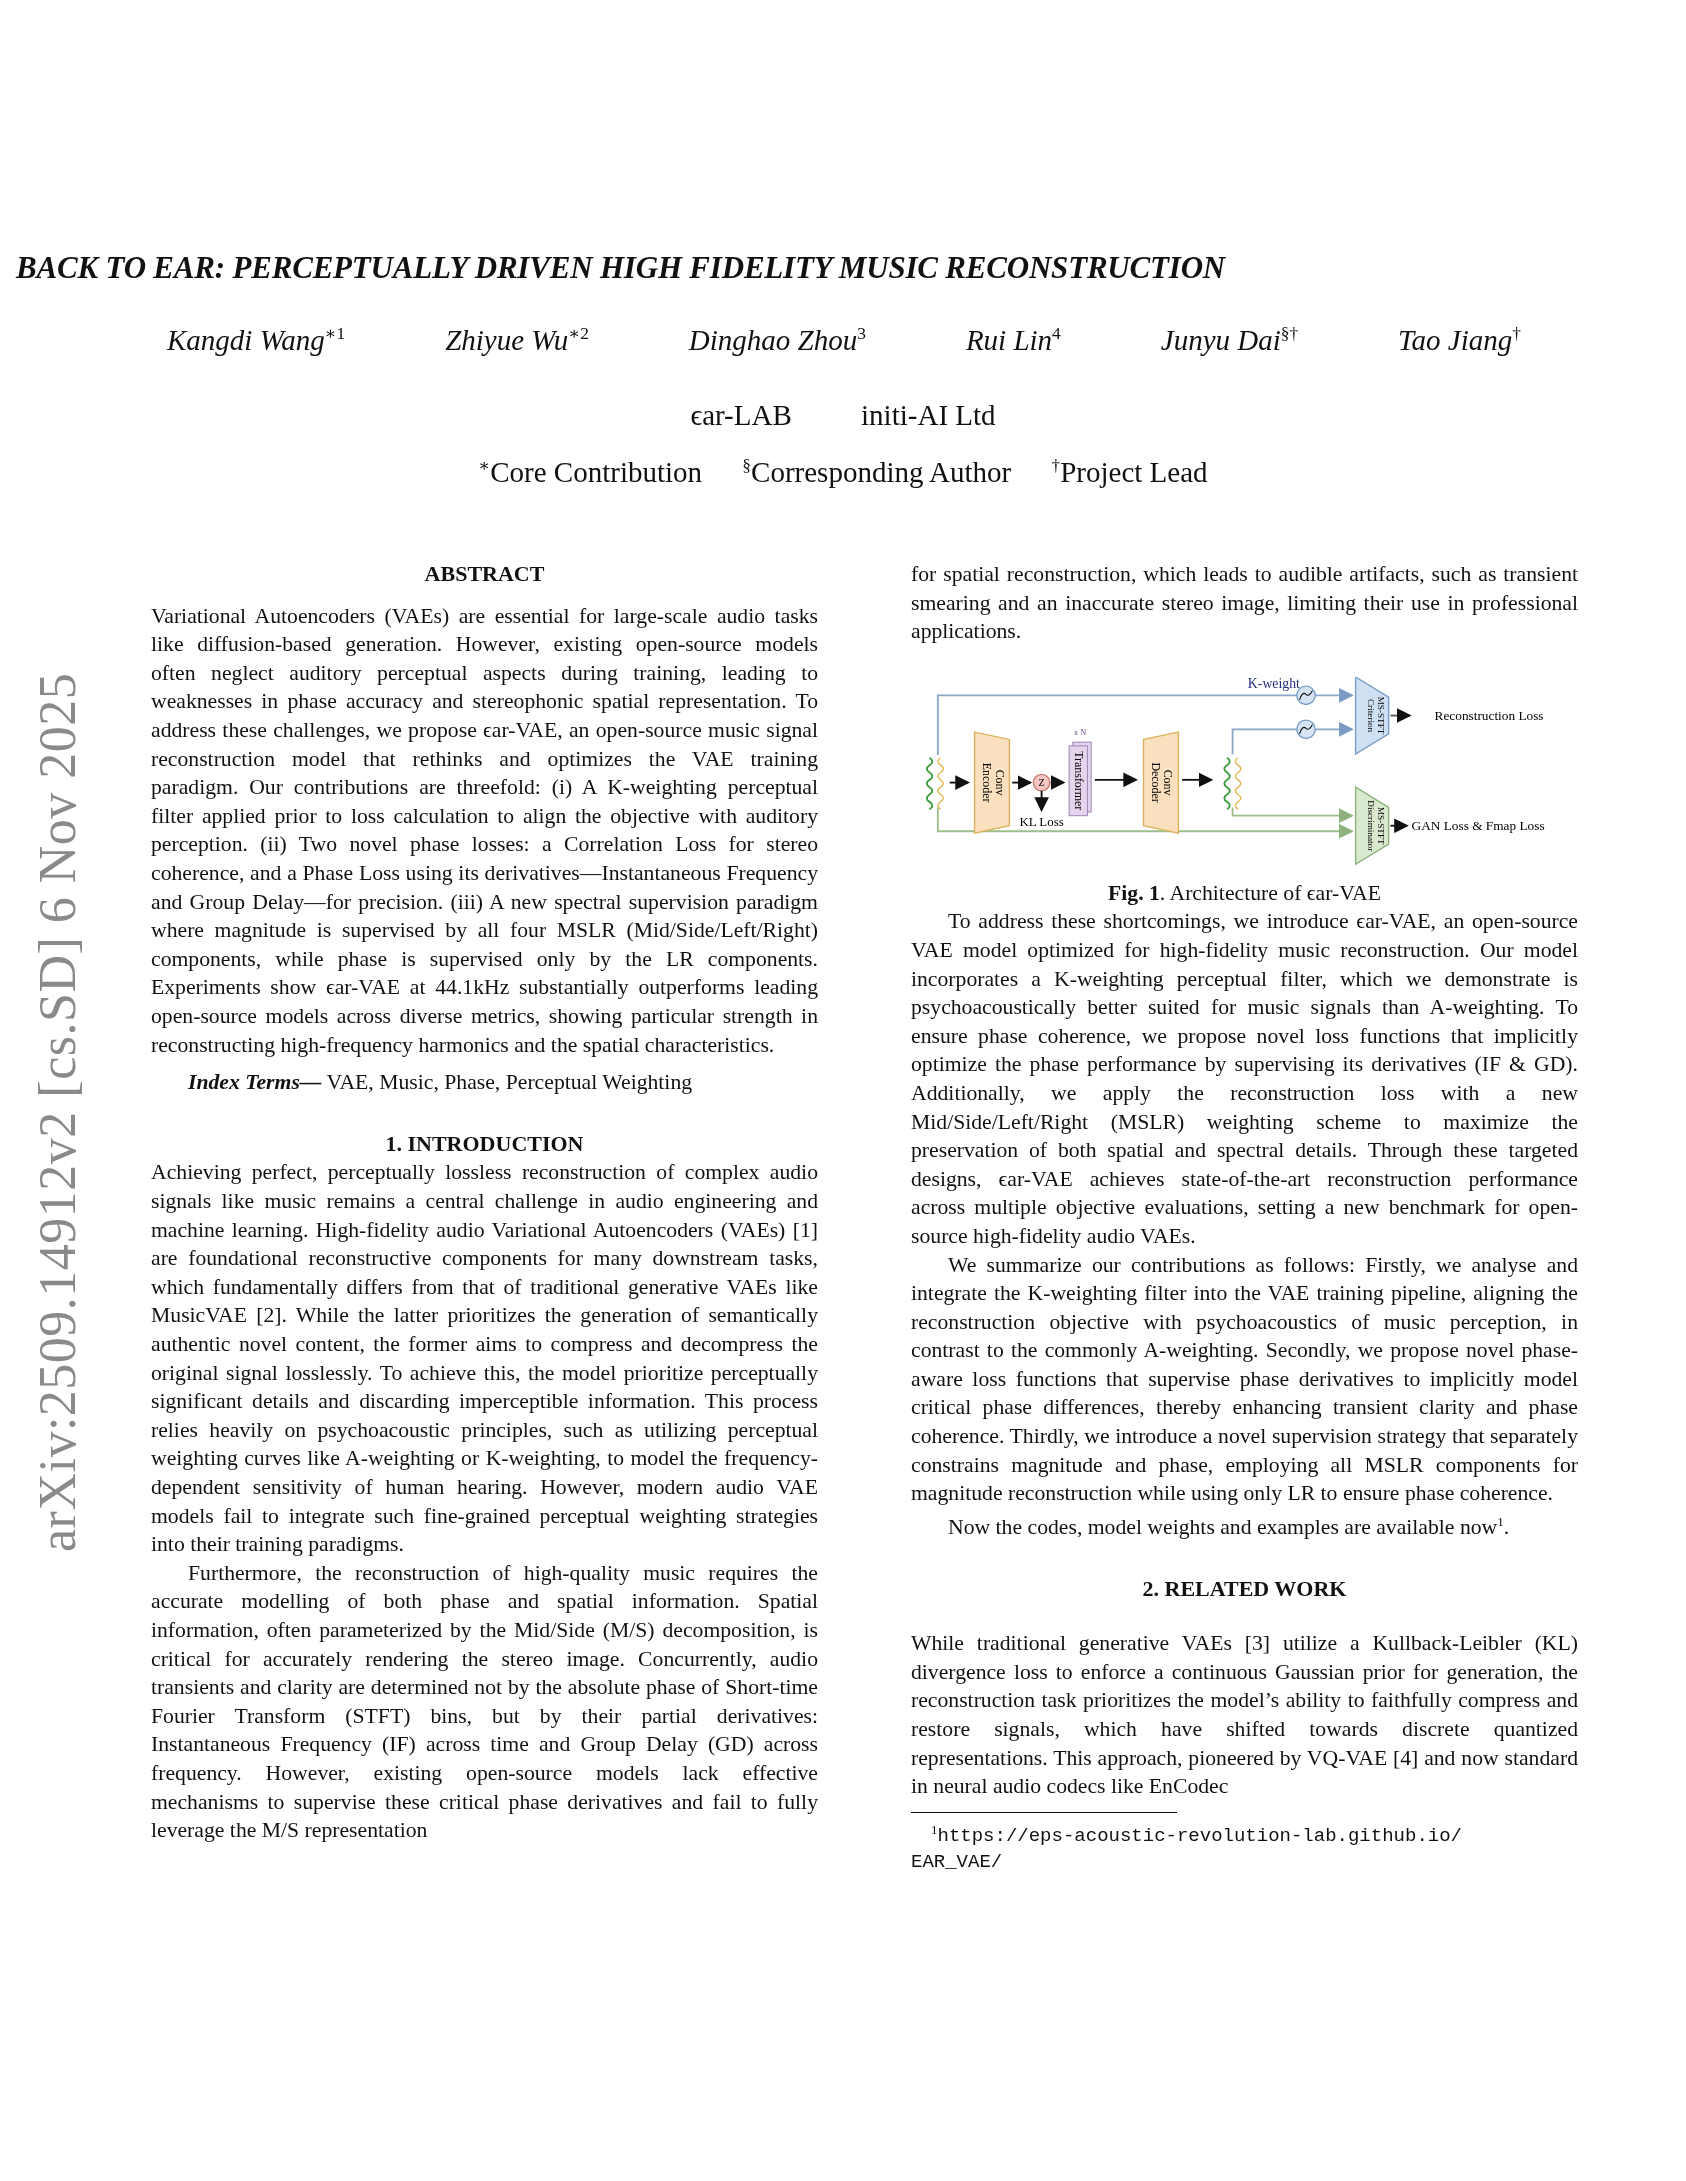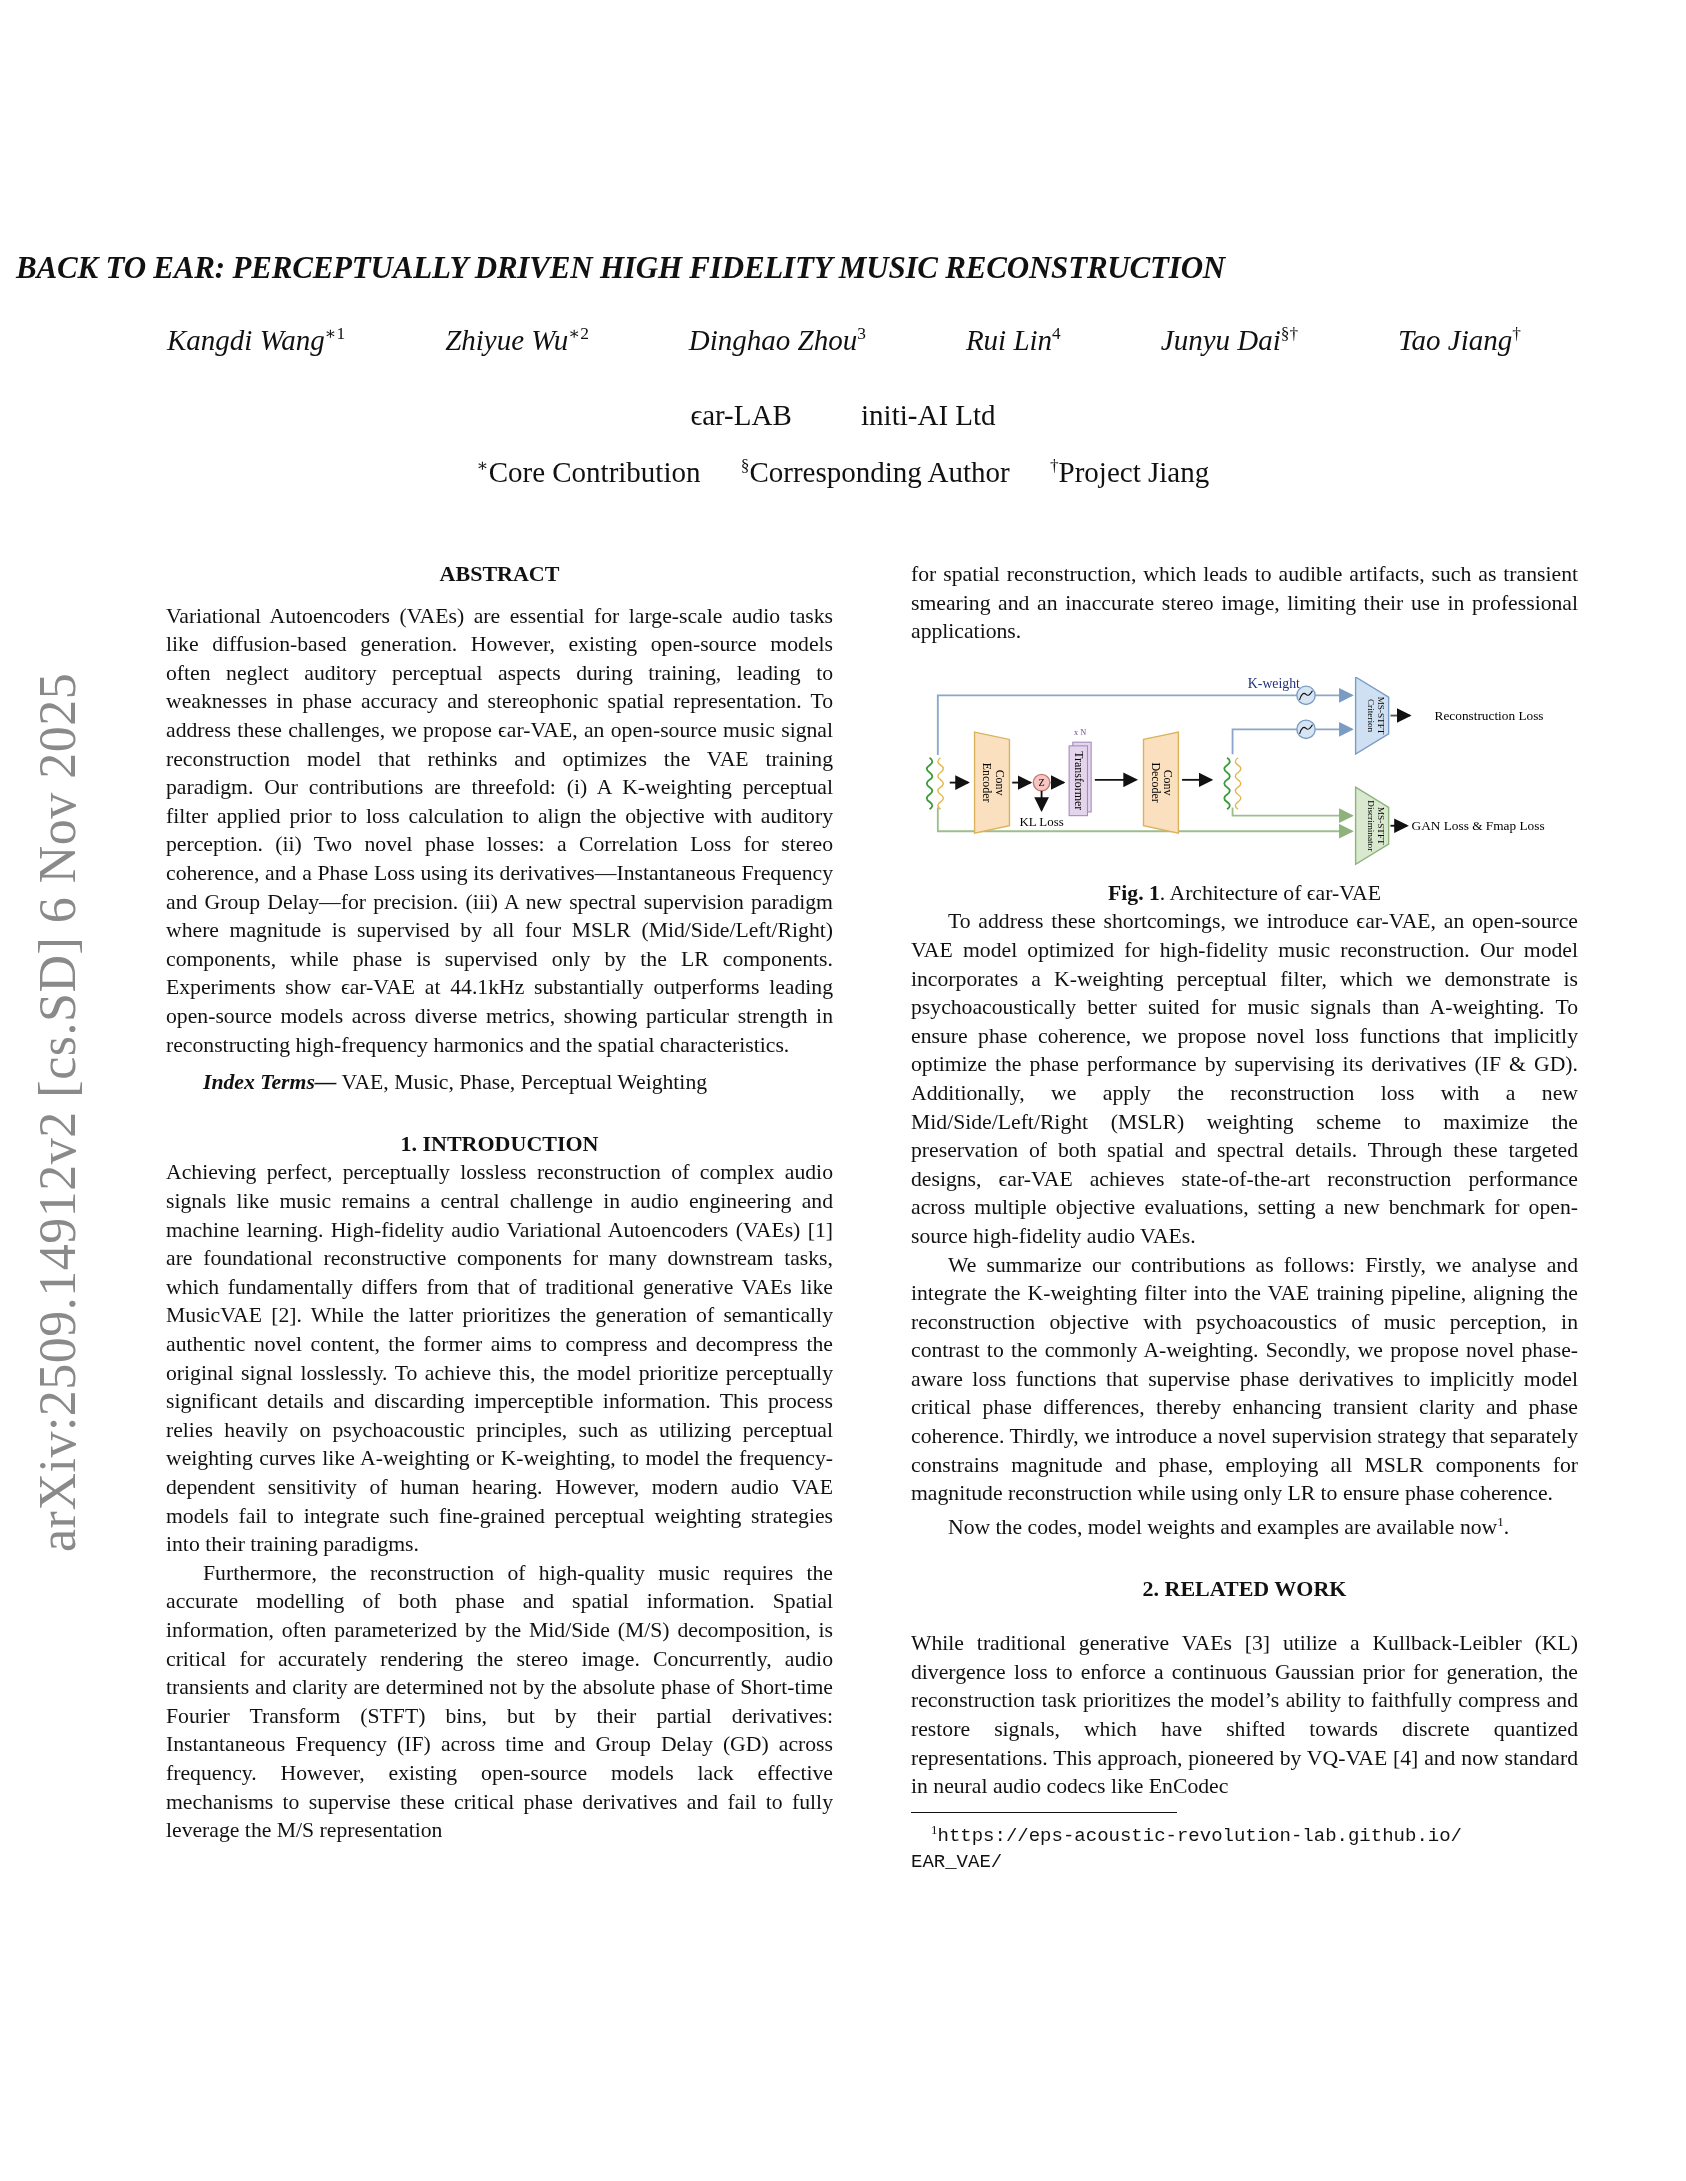--- a/index.html
+++ b/index.html
@@ -18,21 +18,21 @@
   .authors { position: absolute; top: 323px; left: 167px; width: 1354px;
              display: flex; justify-content: space-between; font-size: 29px; font-style: italic; }
   .authors sup { font-size: 17.4px; font-style: normal; }
   .affils { position: absolute; top: 399px; left: 0; width: 1686px; text-align: center; font-size: 29px; }
   .affils span { margin: 0 31px; }
   .roles { position: absolute; top: 455px; left: 0; width: 1686px; text-align: center; font-size: 29px; }
   .roles .role { margin: 0 16.5px; }
   .roles sup { font-size: 17.4px; }
 
   .col { position: absolute; top: 560px; width: 667px; font-size: 21.7px; line-height: 28.6px; text-align: justify; }
-  .col.left { left: 166px; }
+  .col.left { left: 151px; }
   .col.right { left: 911px; }
   .col p { margin: 0; }
   .col p.indent { text-indent: 37px; }
   .sec-head { text-align: center; font-weight: bold; font-size: 22px; margin: 0; }
   .index-terms { text-indent: 37px; margin-top: 9.2px !important; }
   .index-terms b { font-style: italic; }
 
   .figure { position: relative; width: 667px; height: 202px; margin-top: 31px; }
   .figure svg { position: absolute; left: 0; top: 0; }
   .fig-caption { text-align: center; margin-top: 13px; margin-bottom: 33px; }
@@ -60,21 +60,21 @@
 </div>
 
 <div class="affils">
   <span>ϵar-LAB</span>
   <span>initi-AI Ltd</span>
 </div>
 
 <div class="roles">
   <span class="role"><sup>∗</sup><span>Core Contribution</span></span>
   <span class="role"><sup>§</sup><span>Corresponding Author</span></span>
-  <span class="role"><sup>†</sup><span>Project Jiang</span></span>
+  <span class="role"><sup>†</sup><span>Project Lead</span></span>
 </div>
 
 <div class="col left">
   <h2 class="sec-head" style="margin-bottom:13px;">ABSTRACT</h2>
   <p>Variational Autoencoders (VAEs) are essential for large-scale audio tasks like diffusion-based generation.  However, existing open-source models often neglect auditory perceptual aspects during training, leading to weaknesses in phase accuracy and stereophonic spatial representation.  To address these challenges, we propose ϵar-VAE, an open-source music signal reconstruction model that rethinks and optimizes the VAE training paradigm.  Our contributions are threefold: (i) A K-weighting perceptual filter applied prior to loss calculation to align the objective with auditory perception. (ii) Two novel phase losses: a Correlation Loss for stereo coherence, and a Phase Loss using its derivatives—Instantaneous Frequency and Group Delay—for precision.  (iii) A new spectral supervision paradigm where magnitude is supervised by all four MSLR (Mid/Side/Left/Right) components, while phase is supervised only by the LR components.  Experiments show ϵar-VAE at 44.1kHz substantially outperforms leading open-source models across diverse metrics, showing particular strength in reconstructing high-frequency harmonics and the spatial characteristics.</p>
   <p class="index-terms"><b>Index Terms—</b><span> VAE, Music, Phase, Perceptual Weighting</span></p>
 
   <h2 class="sec-head" style="margin-top:33px;">1.  INTRODUCTION</h2>
   <p>Achieving perfect, perceptually lossless reconstruction of complex audio signals like music remains a central challenge in audio engineering and machine learning.  High-fidelity audio Variational Autoencoders (VAEs) [1] are foundational reconstructive components for many downstream tasks, which fundamentally differs from that of traditional generative VAEs like MusicVAE [2].  While the latter prioritizes the generation of semantically authentic novel content, the former aims to compress and decompress the original signal losslessly.  To achieve this, the model prioritize perceptually significant details and discarding imperceptible information.  This process relies heavily on psychoacoustic principles, such as utilizing perceptual weighting curves like A-weighting or K-weighting, to model the frequency-dependent sensitivity of human hearing.  However, modern audio VAE models fail to integrate such fine-grained perceptual weighting strategies into their training paradigms.</p>
   <p class="indent">Furthermore, the reconstruction of high-quality music requires the accurate modelling of both phase and spatial information.  Spatial information, often parameterized by the Mid/Side (M/S) decomposition, is critical for accurately rendering the stereo image.  Concurrently, audio transients and clarity are determined not by the absolute phase of Short-time Fourier Transform (STFT) bins, but by their partial derivatives: Instantaneous Frequency (IF) across time and Group Delay (GD) across frequency.  However, existing open-source models lack effective mechanisms to supervise these critical phase derivatives and fail to fully leverage the M/S representation</p>

